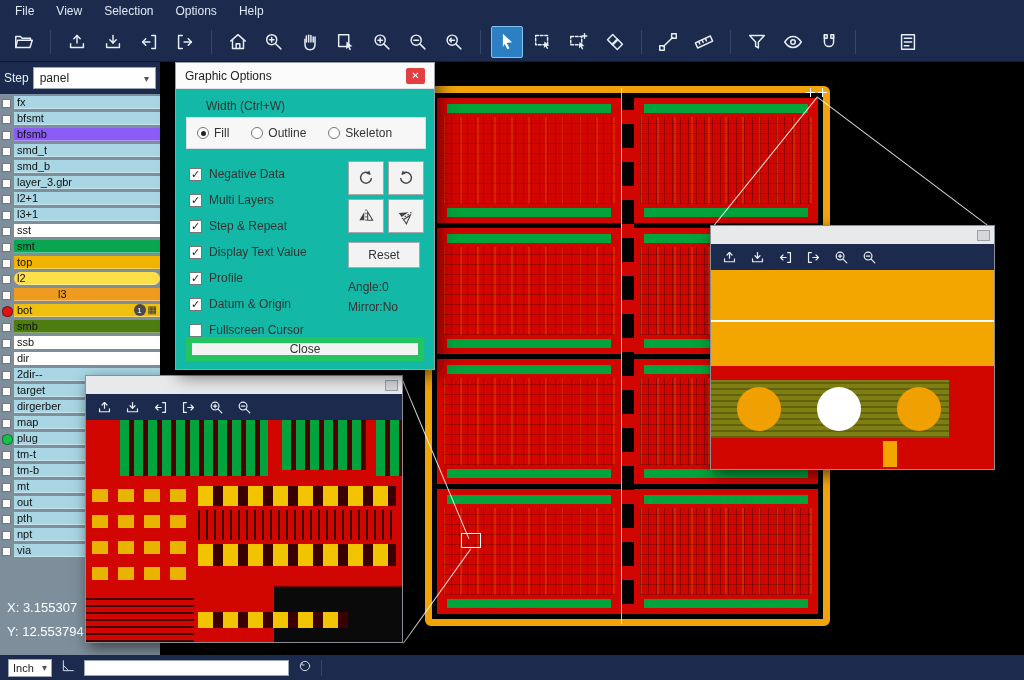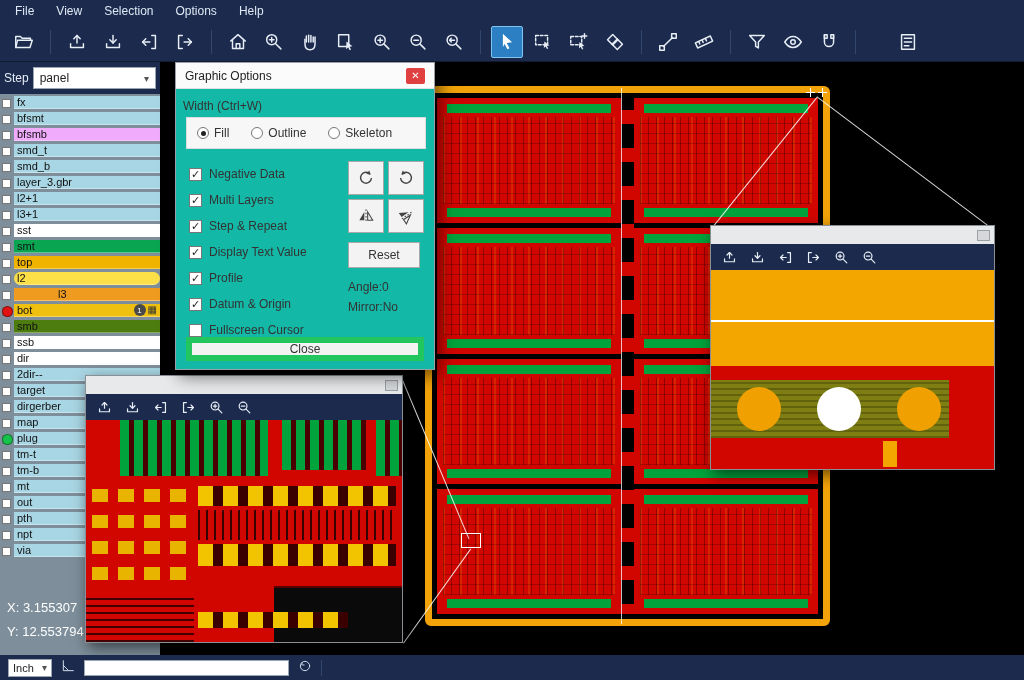--- a/index.html
+++ b/index.html
@@ -66,21 +66,21 @@
   .cmark i::before { content:""; position:absolute; left:0; top:4px; width:9px; height:1px; background:#fff; }
   .cmark i::after  { content:""; position:absolute; left:4px; top:0; width:1px; height:9px; background:#fff; }
 
   
   .dialog { position:absolute; left:175px; top:62px; width:260px; height:308px; background:#14b8a6;
             border:1px solid #9aa0a6; box-shadow:4px 6px 16px rgba(0,0,0,.55); z-index:30; font-size:12px; color:#333; }
   .dlg-title { height:26px; background:#fbfbfb; border-bottom:1px solid #e0e0e0; display:flex; align-items:center;
                padding:0 9px; color:#222; }
   .dlg-close { margin-left:auto; width:19px; height:16px; background:#e04040; color:#fff; font-size:10px;
                display:flex; align-items:center; justify-content:center; border-radius:2px; cursor:default; }
-  .dlg-width { position:absolute; left:7px; top:36px; }
+  .dlg-width { position:absolute; left:30px; top:36px; }
   .dlg-radios { position:absolute; left:10px; top:54px; width:240px; height:32px; border:1px solid #ddd; background:#f7f7f7;
                 display:flex; align-items:center; gap:22px; padding:0 10px; }
   .dradio { display:flex; align-items:center; gap:5px; }
   .rcirc { width:12px; height:12px; border:1px solid #777; border-radius:50%; background:#fff; position:relative; flex:none; }
   .rdot { position:absolute; left:2.5px; top:2.5px; width:5px; height:5px; border-radius:50%; background:#222; }
   .dlg-checks { position:absolute; left:13px; top:98px; width:150px; }
   .dcheck { display:flex; align-items:center; gap:7px; height:26px; }
   .cbox { width:13px; height:13px; border:1px solid #777; background:#fff; display:flex; align-items:center;
           justify-content:center; font-size:11px; color:#222; flex:none; line-height:1; }
   .dlg-right { position:absolute; left:172px; top:98px; width:80px; }
@@ -394,21 +394,21 @@
             <span class="lname-t">bfsmt</span>
 
           </span>
         </div>
 
         <div class="lrow">
           <span class="lgut">
             <span class="lchk"></span>
 
           </span>
-          <span class="lname" style="background: #f0abfc;">
+          <span class="lname" style="background: #8b5cf6;">
             <span class="lname-t">bfsmb</span>
 
           </span>
         </div>
 
         <div class="lrow">
           <span class="lgut">
             <span class="lchk"></span>
 
           </span>

